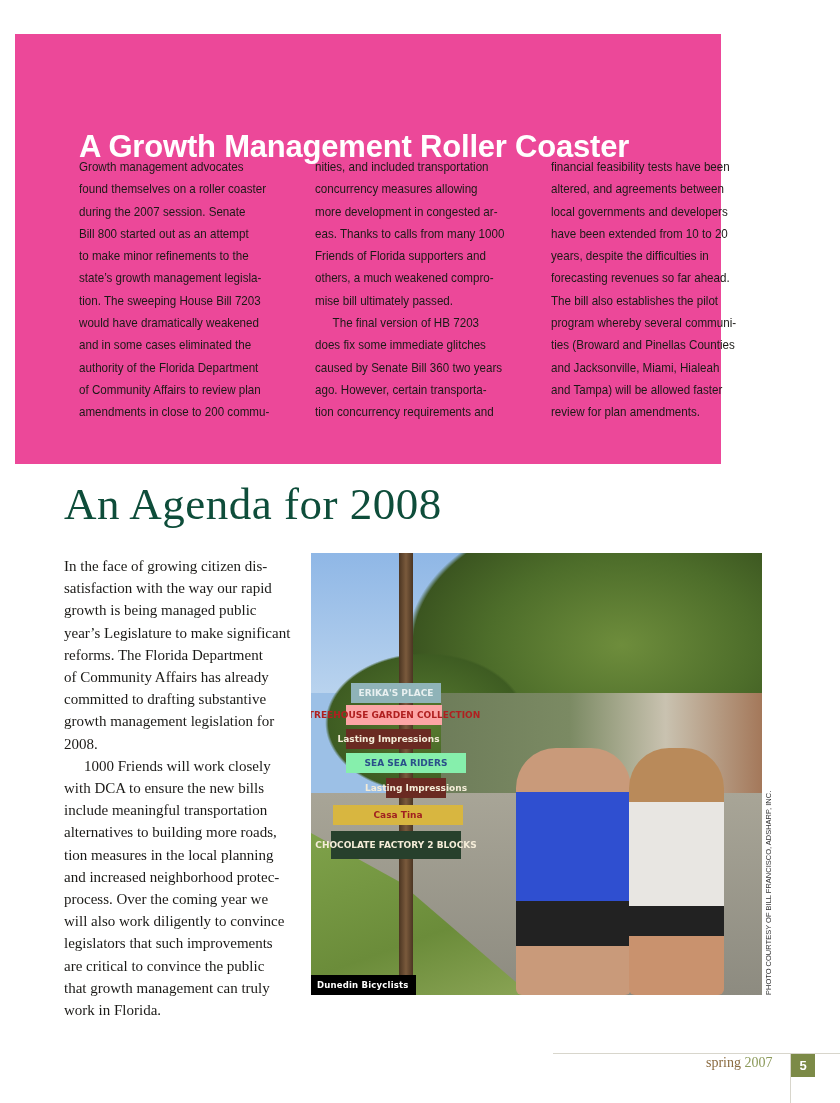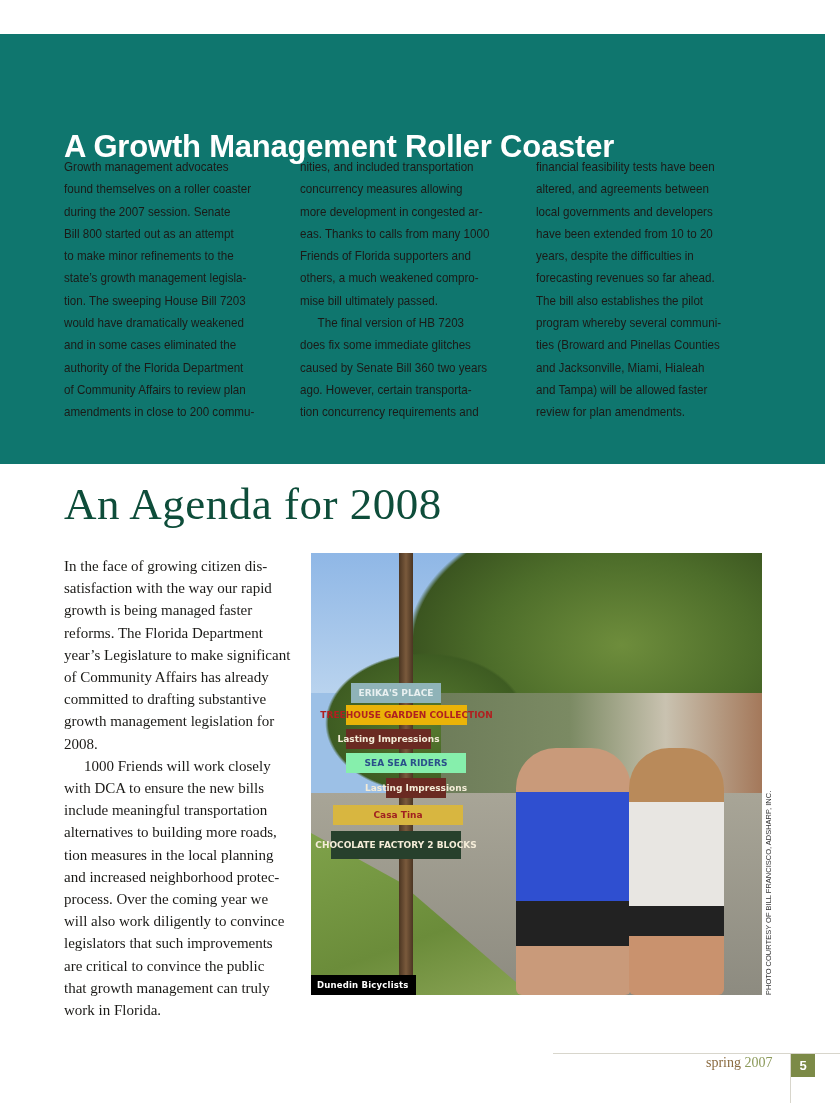--- a/index.html
+++ b/index.html
@@ -2,22 +2,22 @@
 <html><head>
   <meta charset="utf-8">
   <style>
     html, body { margin: 0; padding: 0; }
     body {
       width: 840px; height: 1103px; position: relative; overflow: hidden;
       background: #ffffff;
       font-family: "Liberation Sans", sans-serif;
     }
     .gray-box {
-      position: absolute; left: 0; top: 34px; width: 825px; height: 430px;
-      background: #0f766e;
+      position: absolute; left: 15px; top: 34px; width: 706px; height: 430px;
+      background: #ec4899;
     }
     .gray-box .title {
       position: absolute; left: 64px; top: 95px;
       font-family: "Liberation Sans", sans-serif; font-weight: bold;
       font-size: 31px; color: #ffffff; letter-spacing: -0.2px;
       white-space: nowrap;
     }
     .gray-box .col {
       position: absolute; top: 122px; width: 225px;
       font-family: "Liberation Sans", sans-serif;
@@ -137,23 +137,23 @@
     <p>and Tampa) will be allowed faster</p>
     <p>review for plan amendments.</p>
   </div>
 </div>
 
 <div class="agenda-title">An Agenda for 2008</div>
 
 <div class="agenda-body">
   <p>In the face of growing citizen dis-</p>
   <p>satisfaction with the way our rapid</p>
-  <p>growth is being managed faster</p>
+  <p>growth is being managed public</p>
+  <p>year’s Legislature to make significant</p>
   <p>reforms. The Florida Department</p>
-  <p>year’s Legislature to make significant</p>
   <p>of Community Affairs has already</p>
   <p>committed to drafting substantive</p>
   <p>growth management legislation for</p>
   <p>2008.</p>
   <p class="indent">1000 Friends will work closely</p>
   <p>with DCA to ensure the new bills</p>
   <p>include meaningful transportation</p>
   <p>alternatives to building more roads,</p>
   <p>tion measures in the local planning</p>
   <p>and increased neighborhood protec-</p>
@@ -167,21 +167,21 @@
 
 <div class="photo">
   <div class="sky"></div>
   <div class="trees"></div>
   <div class="trees2"></div>
   <div class="building"></div>
   <div class="road"></div>
   <div class="grass"></div>
   <div class="pole"></div>
   <div class="sign" style="left:40px;top:130px;width:90px;background:#8fb3b8;color:#e8f0f0;">ERIKA'S PLACE</div>
-  <div class="sign" style="left:35px;top:152px;width:121px;background:#eab308;color:#b02020;">TREEHOUSE GARDEN COLLECTION</div>
+  <div class="sign" style="left:35px;top:152px;width:96px;background:#fca5a5;color:#b02020;">TREEHOUSE GARDEN COLLECTION</div>
   <div class="sign" style="left:35px;top:176px;width:85px;background:#6a2a22;">Lasting Impressions</div>
   <div class="sign" style="left:35px;top:200px;width:120px;background:#86efac;color:#2a4f8a;">SEA SEA RIDERS</div>
   <div class="sign" style="left:75px;top:225px;width:60px;background:#6a2a22;">Lasting Impressions</div>
   <div class="sign" style="left:22px;top:252px;width:130px;background:#d8b640;color:#a02020;">Casa Tina</div>
   <div class="sign" style="left:20px;top:278px;width:130px;height:28px;background:#27402c;">CHOCOLATE FACTORY 2 BLOCKS</div>
   <div class="person1"></div>
   <div class="person2"></div>
   <div class="caption">Dunedin Bicyclists</div>
 </div>
 

